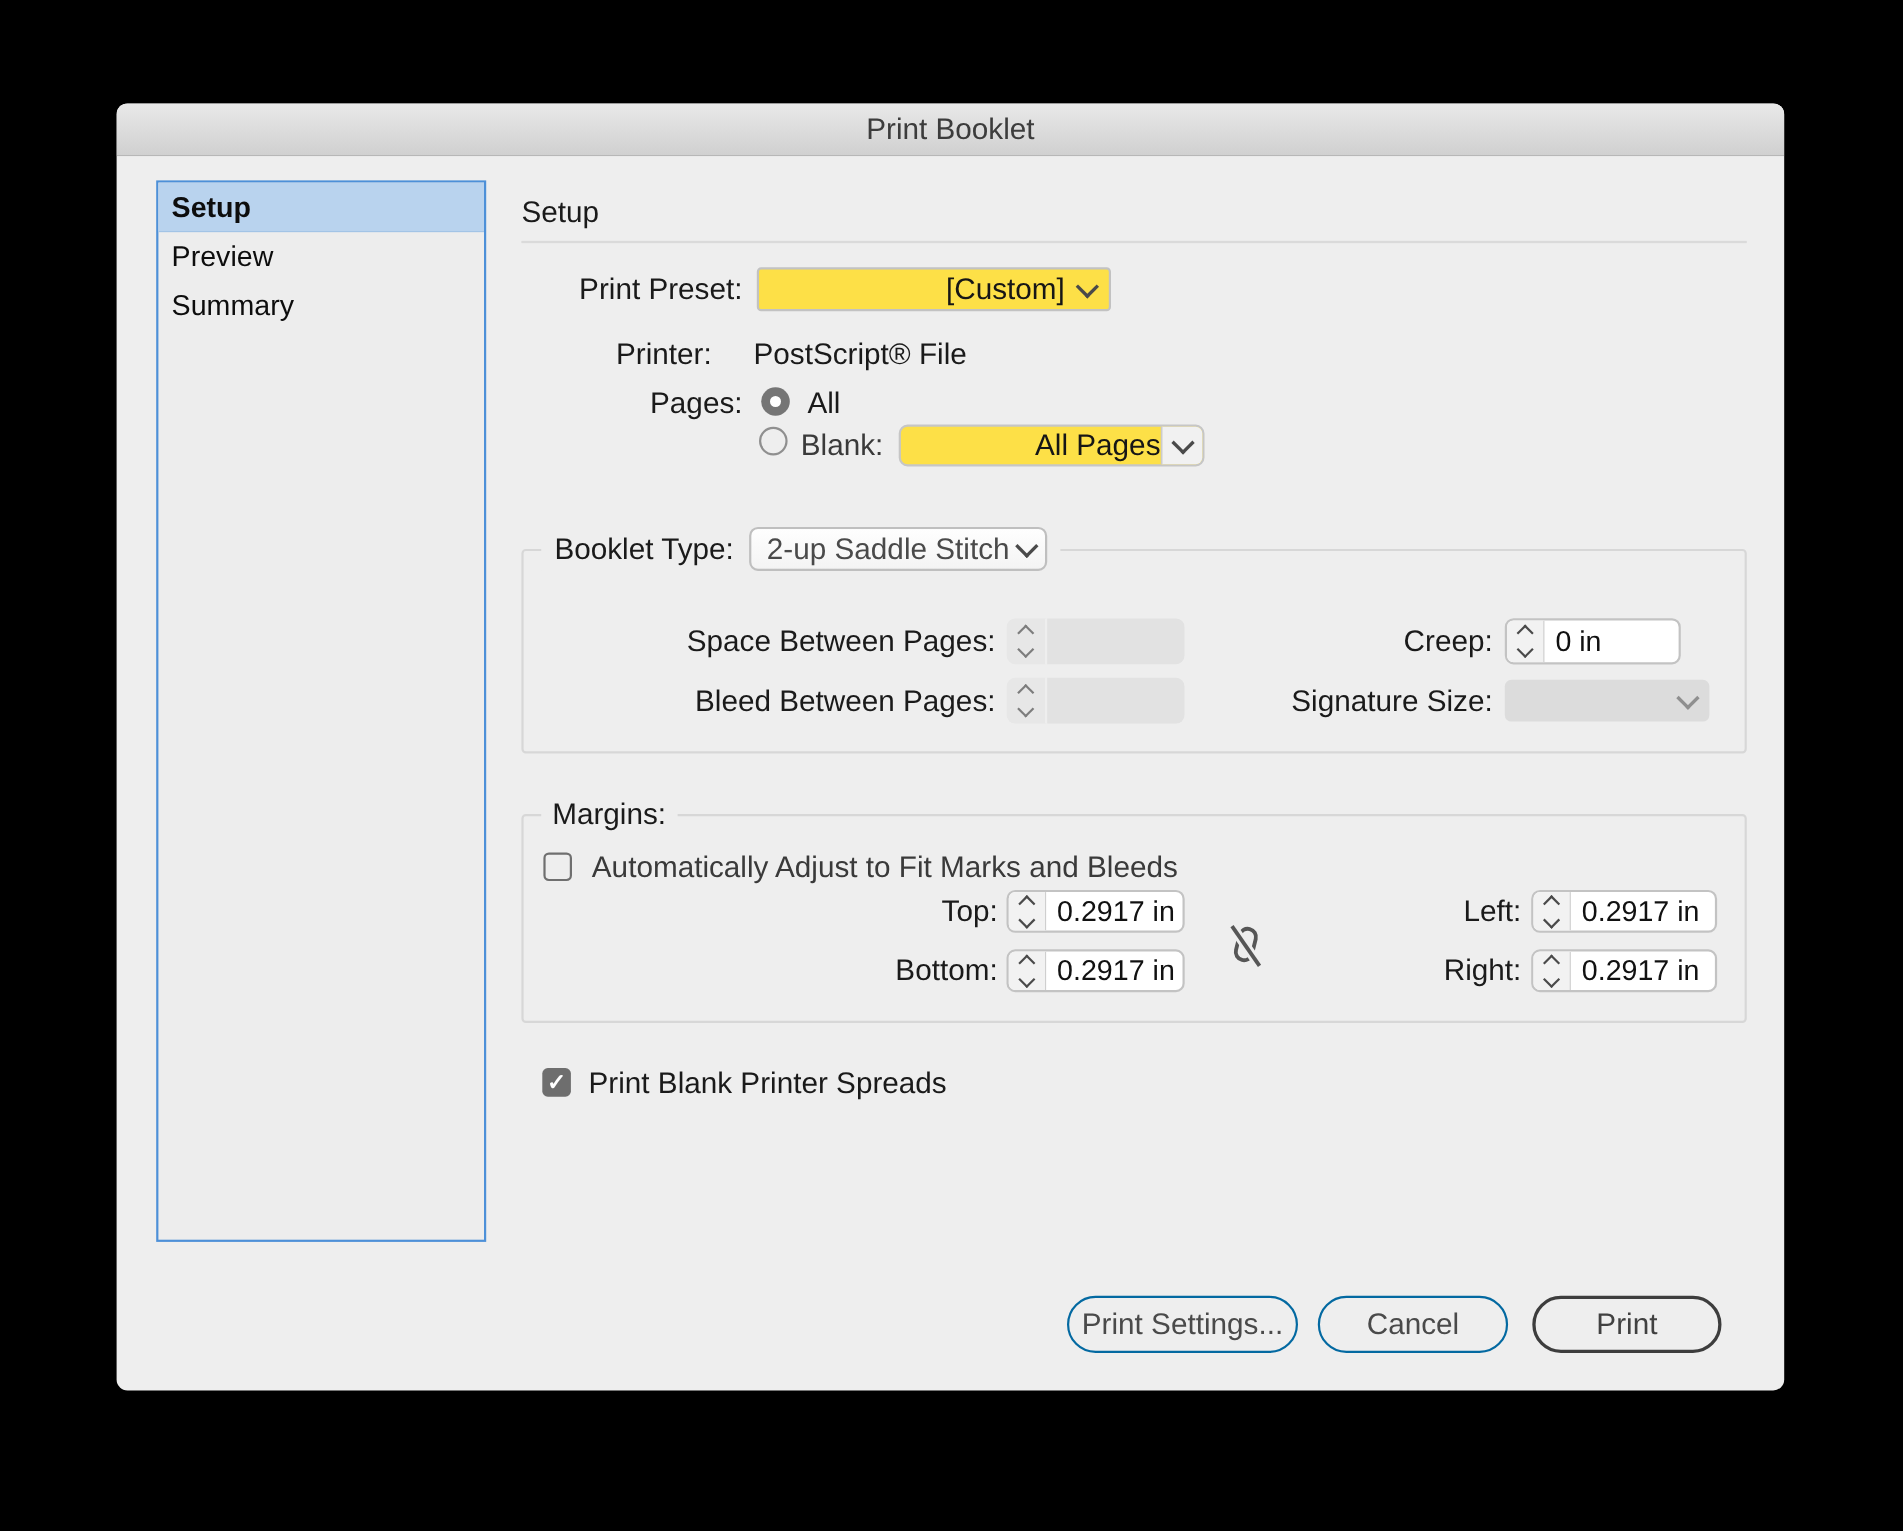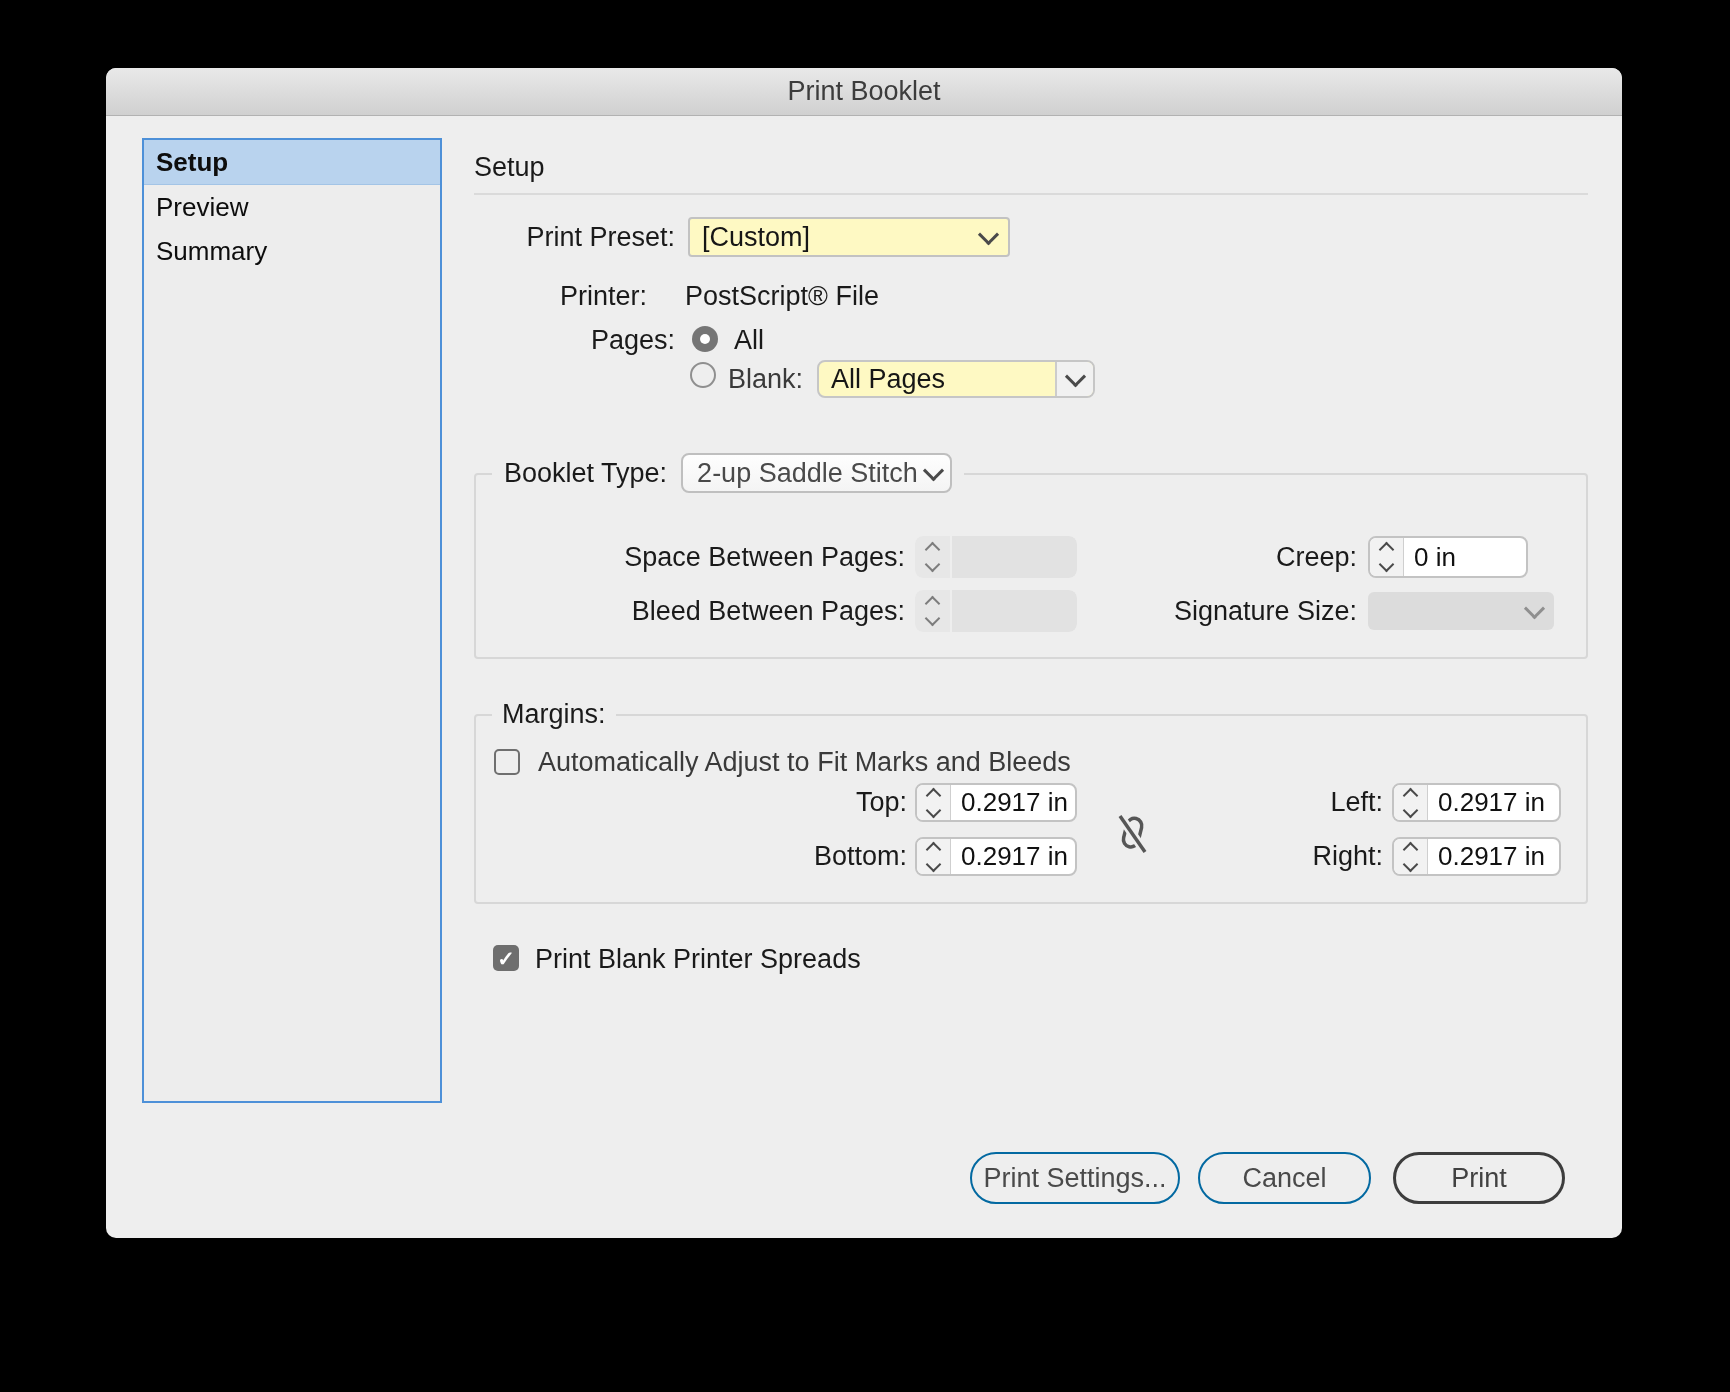--- a/index.html
+++ b/index.html
@@ -1,21 +1,21 @@
 <!DOCTYPE html>
 <html><head>
 <meta charset="utf-8">
 <style>
   html,body{margin:0;padding:0;}
   body{
     width:1730px;height:1392px;background:#000;overflow:hidden;position:relative;
     font-family:"Liberation Sans", sans-serif;
   }
   .dialog{
-    position:absolute;left:106px;top:68px;width:1516px;height:1170px;
+    position:absolute;left:106px;top:94px;width:1516px;height:1170px;
     background:#eeeeee;border-radius:10px;box-shadow:0 24px 70px rgba(0,0,0,.65);
   }
   .titlebar{
     position:absolute;left:0;top:0;right:0;height:47px;
     background:linear-gradient(#e9e9e9,#d0d0d0);
     border-bottom:1px solid #b2b2b2;border-radius:10px 10px 0 0;
     display:flex;align-items:center;justify-content:center;
   }
   .title{font-size:27px;color:#3c3c3c;}
 
@@ -28,22 +28,22 @@
   .side-item.selected{background:#b9d3ee;font-weight:bold;border-bottom:1px solid #a3c4e6;}
 
   
   .lbl{position:absolute;font-size:27px;color:#1a1a1a;text-align:right;}
   .txt{position:absolute;font-size:27px;color:#1a1a1a;}
   .heading{position:absolute;left:368px;top:84px;font-size:27px;color:#1a1a1a;}
   .divider{position:absolute;left:368px;top:125px;width:1114px;height:2px;background:#dadada;}
 
   
   .combo{
-    position:absolute;background:#fef9c3;border:2px solid #c2c2c2;border-radius:4px;
-    box-sizing:border-box;display:flex;align-items:center;
+    position:absolute;background:#fde047;border:2px solid #c2c2c2;border-radius:4px;
+    box-sizing:border-box;display:flex;align-items:center;text-align:right;
   }
   .combo .cval{flex:1;padding-left:12px;font-size:27px;color:#161616;white-space:nowrap;overflow:hidden;}
   .combo .cchev{width:40px;display:flex;align-items:center;justify-content:center;}
   .combo.rounded{border-radius:8px;border-color:#c6c6c6;}
   .combo .seg{
     width:36px;align-self:stretch;background:#f1f1f1;border-left:2px solid #cccccc;
     display:flex;align-items:center;justify-content:center;border-radius:0 6px 6px 0;
   }
   .popup{ 
     position:absolute;background:linear-gradient(#fefefe,#f4f4f4);

